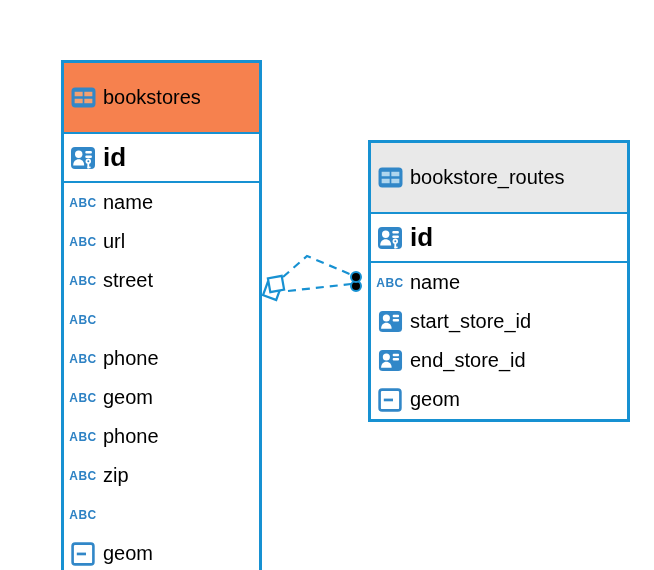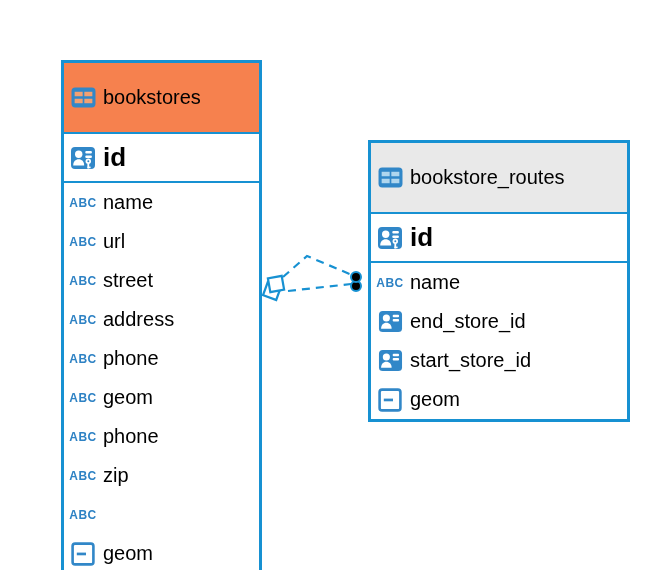--- a/index.html
+++ b/index.html
@@ -97,21 +97,20 @@
         <div class="col-row">
           <span class="icon-box">
             <span class="abc">ABC</span>
           </span>
           <span>street</span>
         </div>
         <div class="col-row">
           <span class="icon-box">
             <span class="abc">ABC</span>
           </span>
-          <span>address</span>
         </div>
         <div class="col-row">
           <span class="icon-box">
             <span class="abc">ABC</span>
           </span>
           <span>phone</span>
         </div>
         <div class="col-row">
           <span class="icon-box">
             <span class="abc">ABC</span>
@@ -186,33 +185,33 @@
         <div class="col-row">
           <span class="icon-box">
             <svg width="25" height="25" viewBox="0 0 26 26">
     <rect x="1" y="2" width="24" height="22" rx="4" fill="#3187C8"></rect>
     <circle cx="8.7" cy="9.3" r="3.7" fill="#fff"></circle>
     <path d="M3.2 20.5 C3.2 16.4 5.6 14.2 8.7 14.2 C11.8 14.2 14.2 16.4 14.2 20.5 Z" fill="#fff"></path>
     <rect x="15.3" y="6" width="6.6" height="2.5" rx="1" fill="#fff"></rect>
     <rect x="15.3" y="10.4" width="6.6" height="2.5" rx="1" fill="#fff"></rect>
   </svg>
           </span>
+          <span>start_store_id</span>
+        </div>
+        <div class="col-row">
+          <span class="icon-box">
+            <svg width="25" height="25" viewBox="0 0 26 26">
+    <rect x="1" y="2" width="24" height="22" rx="4" fill="#3187C8"></rect>
+    <circle cx="8.7" cy="9.3" r="3.7" fill="#fff"></circle>
+    <path d="M3.2 20.5 C3.2 16.4 5.6 14.2 8.7 14.2 C11.8 14.2 14.2 16.4 14.2 20.5 Z" fill="#fff"></path>
+    <rect x="15.3" y="6" width="6.6" height="2.5" rx="1" fill="#fff"></rect>
+    <rect x="15.3" y="10.4" width="6.6" height="2.5" rx="1" fill="#fff"></rect>
+  </svg>
+          </span>
           <span>end_store_id</span>
-        </div>
-        <div class="col-row">
-          <span class="icon-box">
-            <svg width="25" height="25" viewBox="0 0 26 26">
-    <rect x="1" y="2" width="24" height="22" rx="4" fill="#3187C8"></rect>
-    <circle cx="8.7" cy="9.3" r="3.7" fill="#fff"></circle>
-    <path d="M3.2 20.5 C3.2 16.4 5.6 14.2 8.7 14.2 C11.8 14.2 14.2 16.4 14.2 20.5 Z" fill="#fff"></path>
-    <rect x="15.3" y="6" width="6.6" height="2.5" rx="1" fill="#fff"></rect>
-    <rect x="15.3" y="10.4" width="6.6" height="2.5" rx="1" fill="#fff"></rect>
-  </svg>
-          </span>
-          <span>start_store_id</span>
         </div>
         <div class="col-row">
           <span class="icon-box">
             <svg width="24" height="24" viewBox="0 0 24 24">
     <rect x="1.6" y="1.6" width="20.8" height="20.8" rx="2.5" fill="#fff" stroke="#3187C8" stroke-width="2.6"></rect>
     <rect x="5.8" y="10.6" width="9.2" height="2.7" fill="#3187C8"></rect>
   </svg>
           </span>
           <span>geom</span>
         </div>

